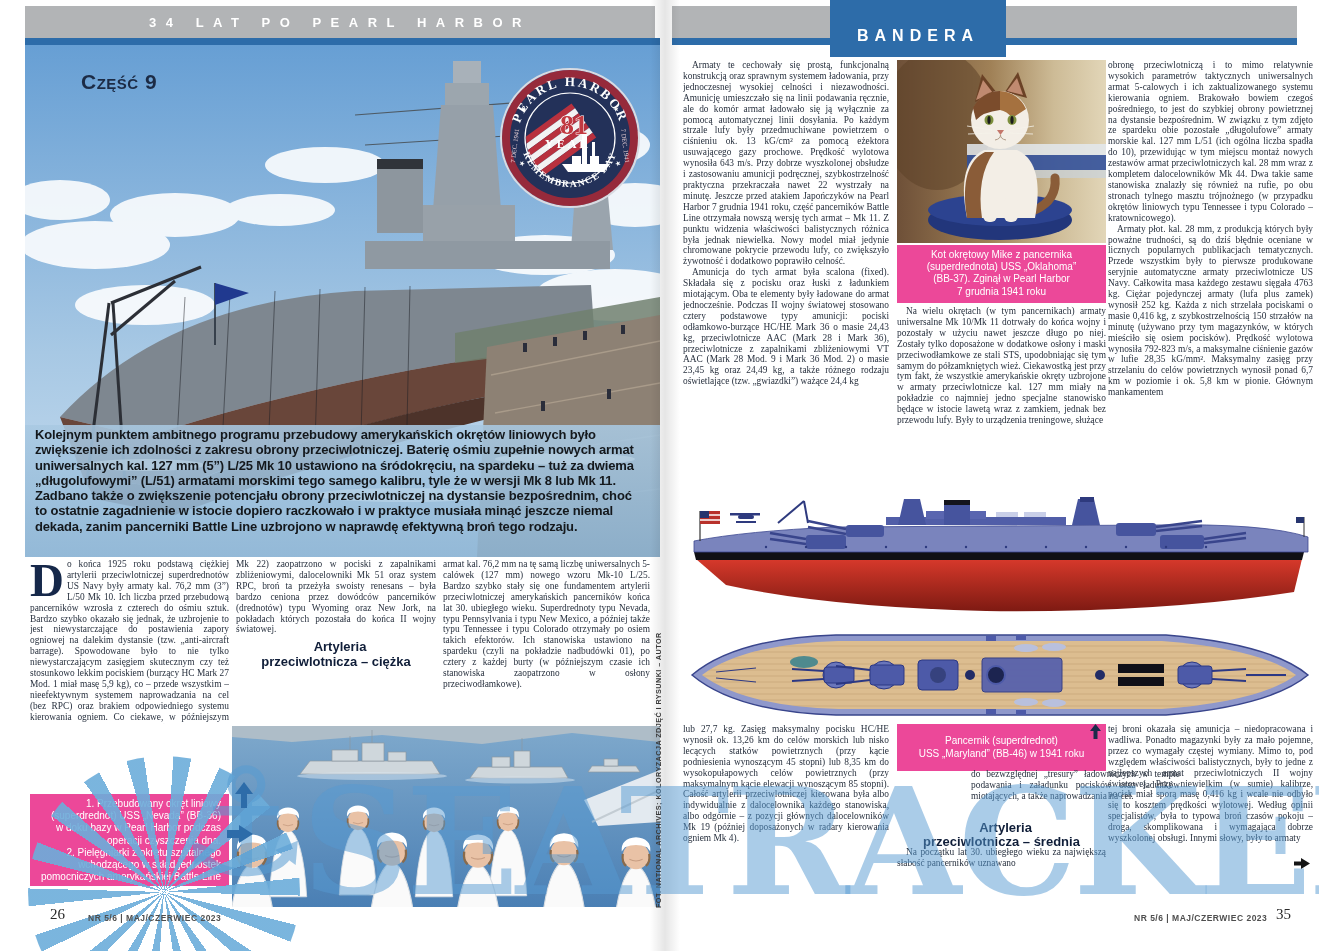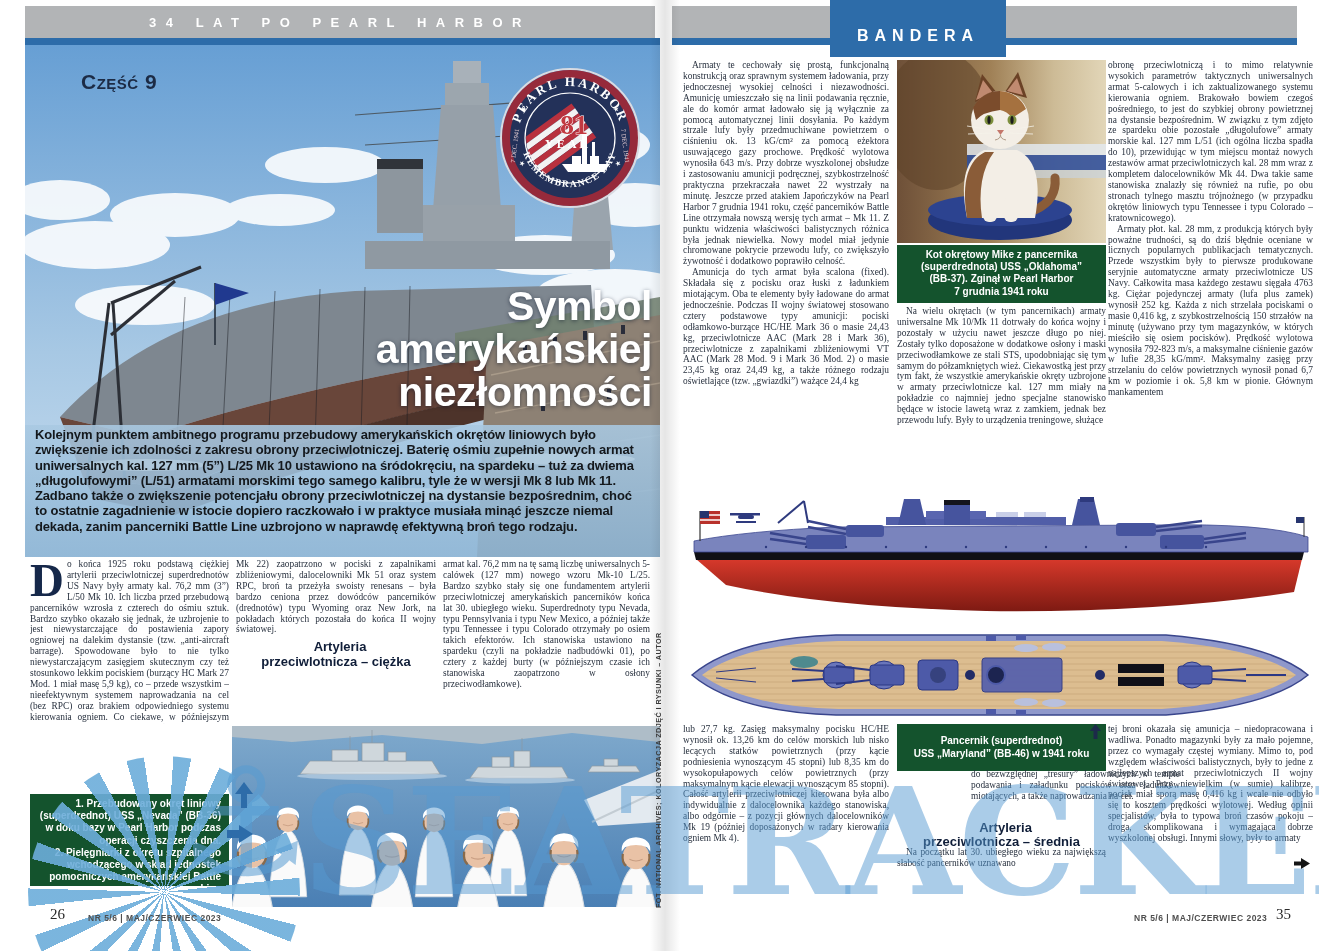--- a/index.html
+++ b/index.html
@@ -34,21 +34,21 @@
   #lcol3{left:443px;top:559px;width:207px;height:175px;}
   #rcol1{left:683px;top:60px;width:206px;height:450px;}
   #rcol2a{left:897px;top:306px;width:209px;height:158px;}
   #rcol3{left:1108px;top:60px;width:205px;height:452px;}
   #rcol1c{left:683px;top:724px;width:206px;height:162px;}
   #rcol2b{left:923px;top:769px;width:209px;height:48px;margin-left:48px;}
   #rheading2{left:897px;top:816px;width:209px;}
   #rcol2c{left:897px;top:847px;width:209px;height:26px;}
   #rcol3c{left:1108px;top:724px;width:205px;height:152px;}
   
-  .capbox{background:#14532d;color:#fff;font-weight:bold;font-size:10px;line-height:12.2px;white-space:pre-line;
+  .capbox{background:#ec4899;color:#fff;font-weight:normal;font-size:10px;line-height:12.2px;white-space:pre-line;
           box-sizing:border-box;padding:4px 8px;}
   #lcapbox{left:30px;top:794px;width:199px;height:92px;text-align:right;}
   #catcap{left:897px;top:245px;width:209px;height:58px;text-align:center;}
   #marycap{left:897px;top:724px;width:209px;height:47px;text-align:center;display:flex;align-items:center;justify-content:center;}
   
   #photo-nurses{left:232px;top:726px;width:428px;height:181px;}
   #catphoto{left:897px;top:60px;width:209px;height:183px;}
   #shipside{left:686px;top:497px;}
   #shipplan{left:686px;top:628px;}
   
@@ -171,23 +171,20 @@
             <line x1="86" y1="290" x2="150" y2="236"></line>
         </g>
         <rect x="0" y="380" width="635" height="132" fill="url(#wat)" opacity=".88"></rect>
         <g fill="#c3dbec" opacity=".5">
           <ellipse cx="120" cy="420" rx="60" ry="6"></ellipse>
             <ellipse cx="380" cy="450" rx="90" ry="7"></ellipse>
             <ellipse cx="540" cy="414" rx="70" ry="6"></ellipse>
         </g>
       </svg>
       <div class="abs" id="part">Część 9</div>
-      <div class="abs" id="title">Symbol
-amerykańskiej
-niezłomności</div>
       <div class="abs" id="lead">Kolejnym punktem ambitnego programu przebudowy amerykańskich okrętów liniowych było zwiększenie ich zdolności z zakresu obrony przeciwlotniczej. Baterię ośmiu zupełnie nowych armat uniwersalnych kal. 127 mm (5”) L/25 Mk 10 ustawiono na śródokręciu, na spardeku – tuż za dwiema „długolufowymi” (L/51) armatami morskimi tego samego kalibru, tyle że w wersji Mk 8 lub Mk 11. Zadbano także o zwiększenie potencjału obrony przeciwlotniczej na dystansie bezpośrednim, choć to ostatnie zagadnienie w istocie dopiero raczkowało i w praktyce musiała minąć jeszcze niemal dekada, zanim pancerniki Battle Line uzbrojono w naprawdę efektywną broń tego rodzaju.</div>
     </div>
 
     <svg class="abs" id="badge" width="140" height="140" viewBox="-70 -70 140 140">
       <defs>
         <path id="arcT" d="M -52,0 A 52,52 0 0 1 52,0"></path>
         <path id="arcB" d="M -49,0 A 49,49 0 0 0 49,0"></path>
         <clipPath id="bclip">
             <circle r="44"></circle>
           </clipPath>

